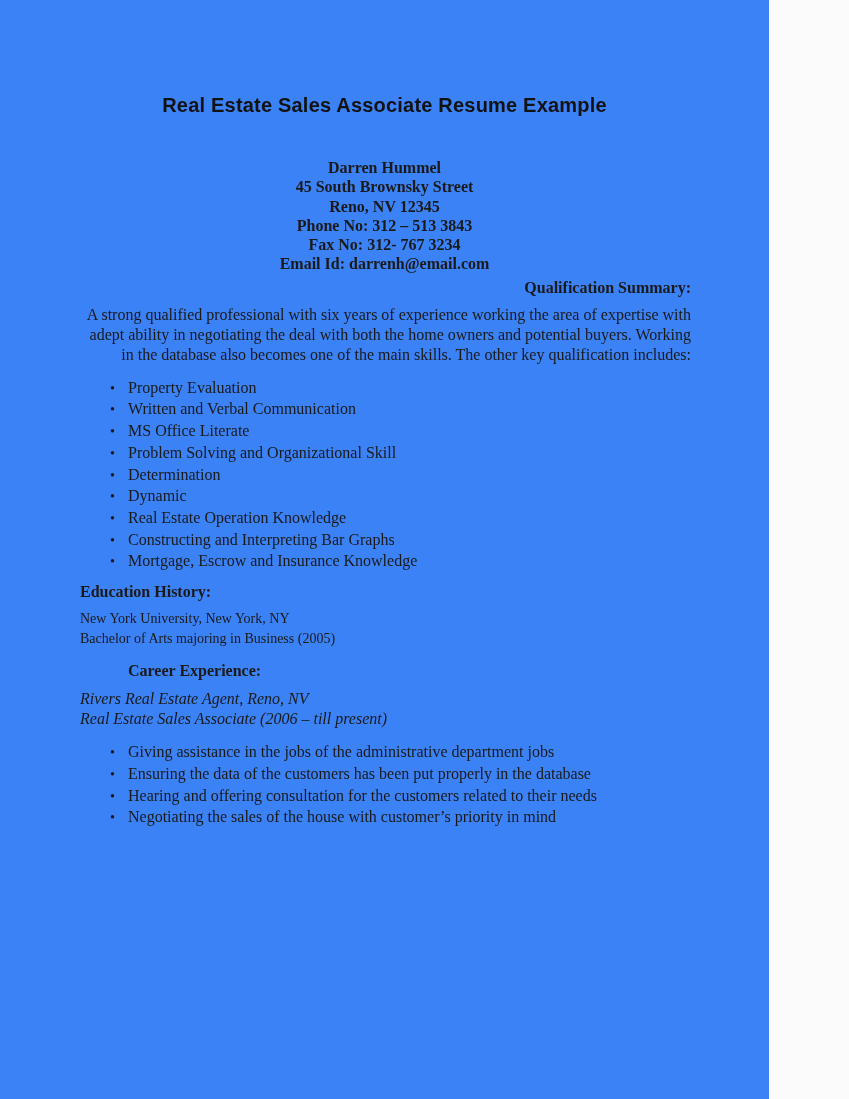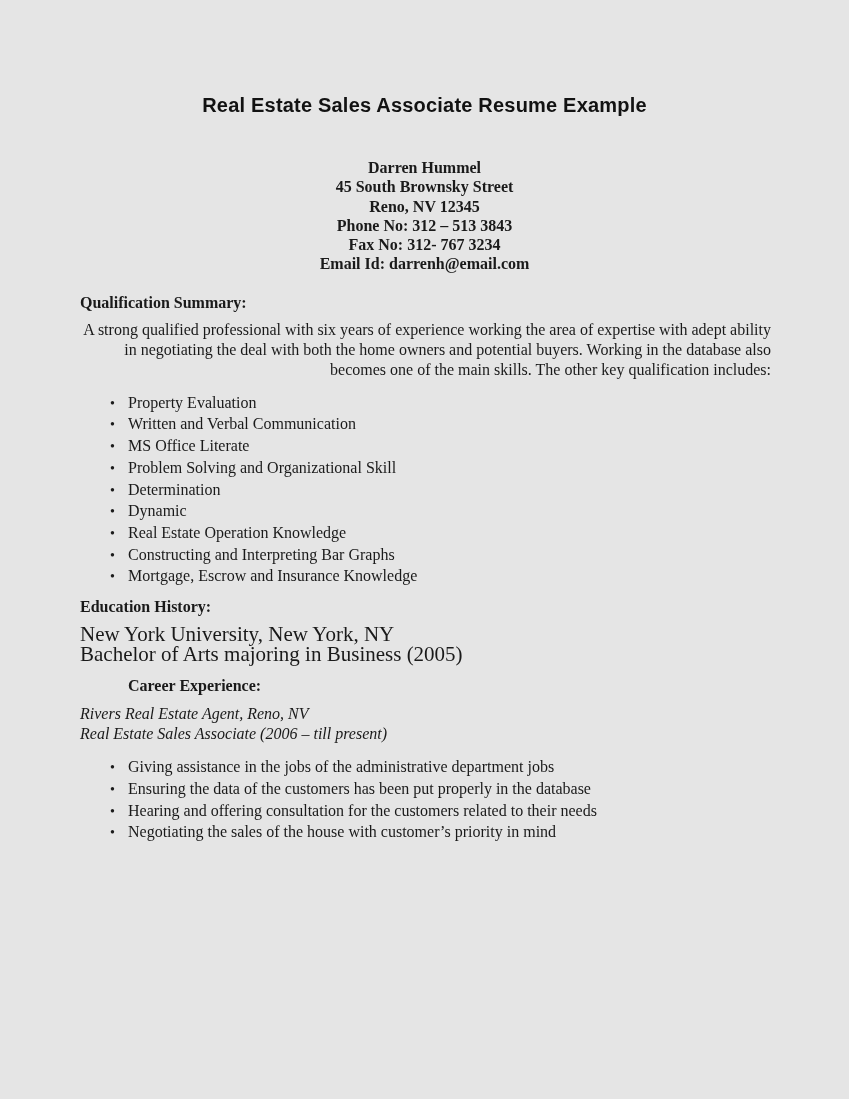--- a/index.html
+++ b/index.html
@@ -2,23 +2,23 @@
 <html><head>
 <meta charset="utf-8">
 <style>
   html, body {
     margin: 0;
     padding: 0;
     background: #fbfbfb;
   }
   .page {
     position: relative;
-    width: 849px;
+    width: 769px;
     height: 1099px;
-    background: #e5e5e5;
+    background: #3b82f6;
     font-family: "Liberation Serif", serif;
     color: #1a1a1a;
     overflow: hidden;
   }
   .doc-title {
     margin: 0;
     padding-top: 94px;
     text-align: center;
     font-family: "Liberation Sans", sans-serif;
     font-weight: bold;
@@ -37,21 +37,21 @@
   .body-area {
     margin-left: 80px;
     margin-right: 78px;
   }
   .section-heading {
     margin: 0;
     font-size: 16px;
     font-weight: bold;
     line-height: 19px;
   }
-  .heading-qualification { margin-top: 19px; }
+  .heading-qualification { margin-top: 4px; text-align: right; }
   .summary-paragraph {
     margin: 8px 0 0 0;
     font-size: 16px;
     line-height: 20px;
     text-align: right;
   }
   ul.bullet-list {
     list-style: none;
     margin: 13px 0 0 0;
     padding: 0 0 0 30px;
@@ -62,21 +62,21 @@
     align-items: baseline;
     line-height: 20.7px;
   }
   ul.bullet-list .bullet-marker {
     flex: 0 0 18px;
     font-size: 14px;
   }
   .heading-education { margin-top: 9px; }
   .plain-lines {
     margin: 8px 0 0 0;
-    font-size: 21px;
+    font-size: 14px;
     line-height: 20px;
   }
   .heading-career { margin-top: 12px; margin-left: 48px; }
   .italic-lines {
     margin: 9px 0 0 0;
     font-size: 16px;
     line-height: 20px;
     font-style: italic;
   }
 </style>

